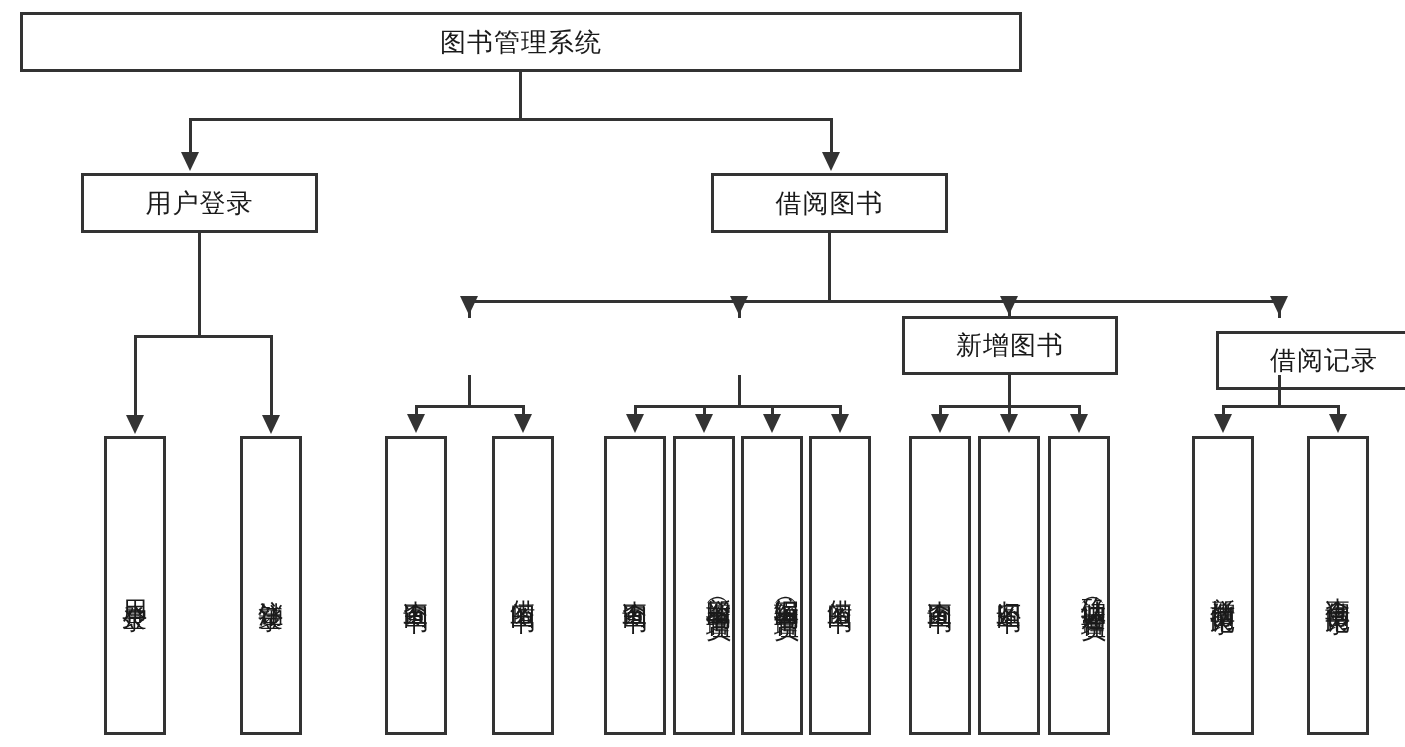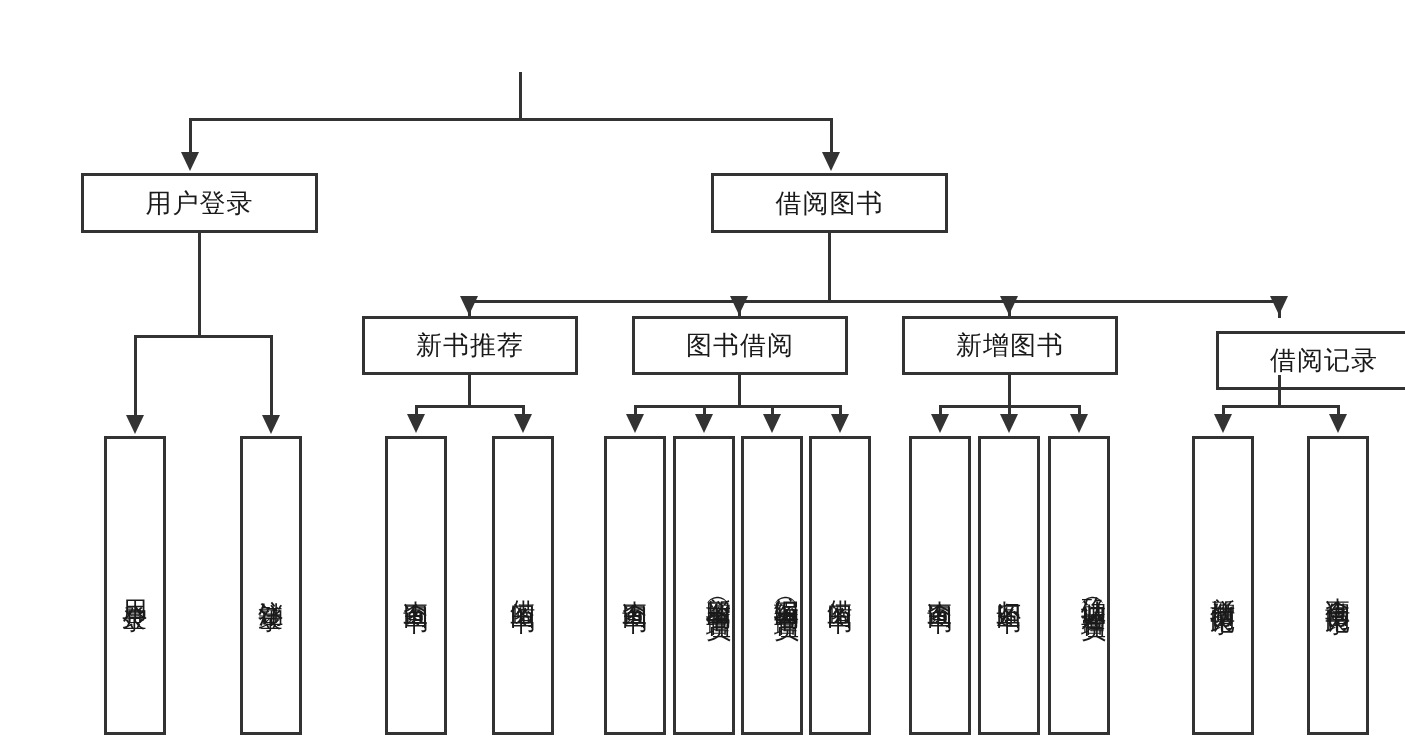--- a/index.html
+++ b/index.html
@@ -72,20 +72,23 @@
     font-size: 19px;
     white-space: nowrap;
     user-select: none;
   }
 </style>
 </head>
 <body>
 
 <div id="canvas">
 
+  <div class="node h" style="left:20px; top:12px; width:1002px; height:60px;">
+    <span>图书管理系统</span>
+  </div>
 
   <div class="ln vln" style="left:519px; top:72px; width:3px; height:46px;"></div>
 
   <div class="ln hln" style="left:189px; top:118px; width:644px; height:3px;"></div>
 
   <div class="ln vln" style="left:189px; top:118px; width:3px; height:36px;"></div>
   <div class="arrow" style="left:181px; top:152px;"></div>
 
   <div class="ln vln" style="left:830px; top:118px; width:3px; height:36px;"></div>
   <div class="arrow" style="left:822px; top:152px;"></div>
@@ -112,26 +115,20 @@
 
   <div class="ln vln" style="left:738px; top:300px; width:3px; height:18px;"></div>
   <div class="arrow" style="left:730px; top:296px;"></div>
 
   <div class="ln vln" style="left:1008px; top:300px; width:3px; height:18px;"></div>
   <div class="arrow" style="left:1000px; top:296px;"></div>
 
   <div class="ln vln" style="left:1278px; top:300px; width:3px; height:18px;"></div>
   <div class="arrow" style="left:1270px; top:296px;"></div>
 
-  <div class="node h" style="left:362px; top:316px; width:216px; height:59px;">
-    <span>新书推荐</span>
-  </div>
-  <div class="node h" style="left:632px; top:316px; width:216px; height:59px;">
-    <span>图书借阅</span>
-  </div>
   <div class="node h" style="left:902px; top:316px; width:216px; height:59px;">
     <span>新增图书</span>
   </div>
   <div class="node h" style="left:1216px; top:316px; width:216px; height:59px;margin-top:15px;">
     <span>借阅记录</span>
   </div>
 
   <div class="ln vln" style="left:468px; top:375px; width:3px; height:30px;"></div>
   <div class="ln hln" style="left:415px; top:405px; width:110px; height:3px;"></div>
   <div class="ln vln" style="left:415px; top:405px; width:3px; height:14px;"></div>

